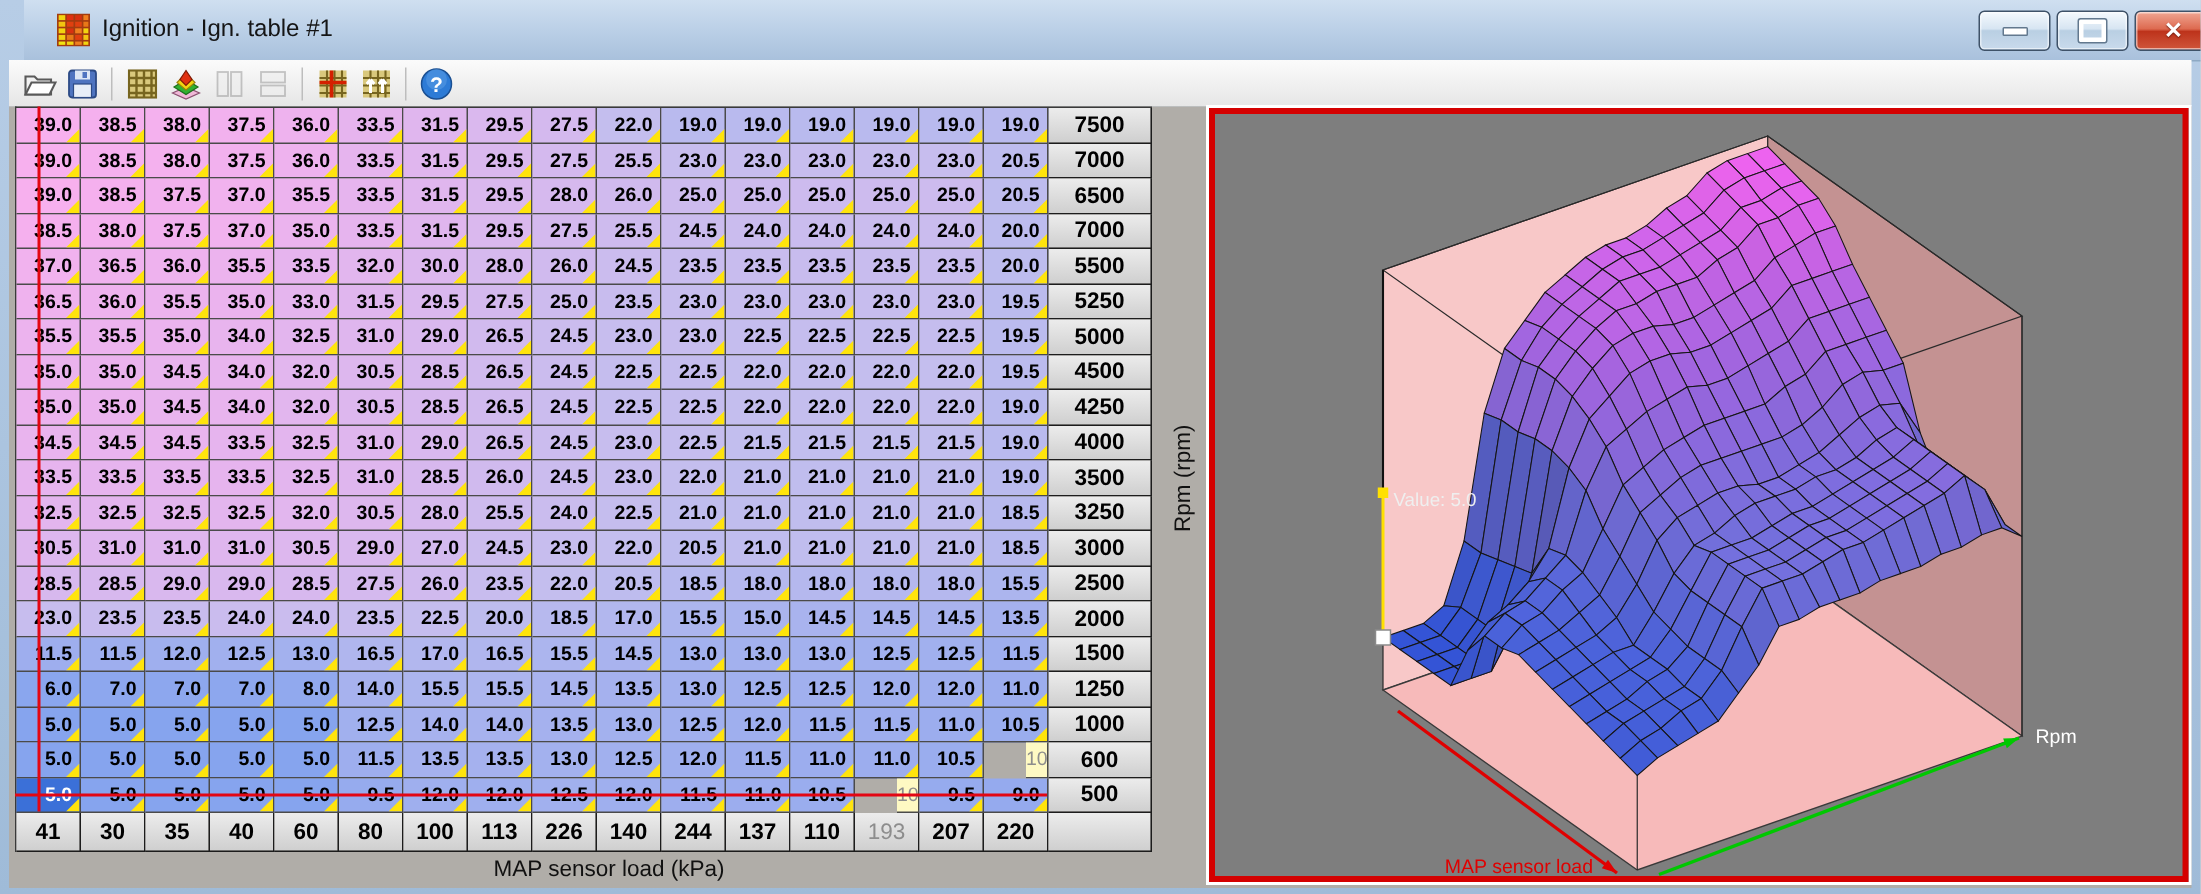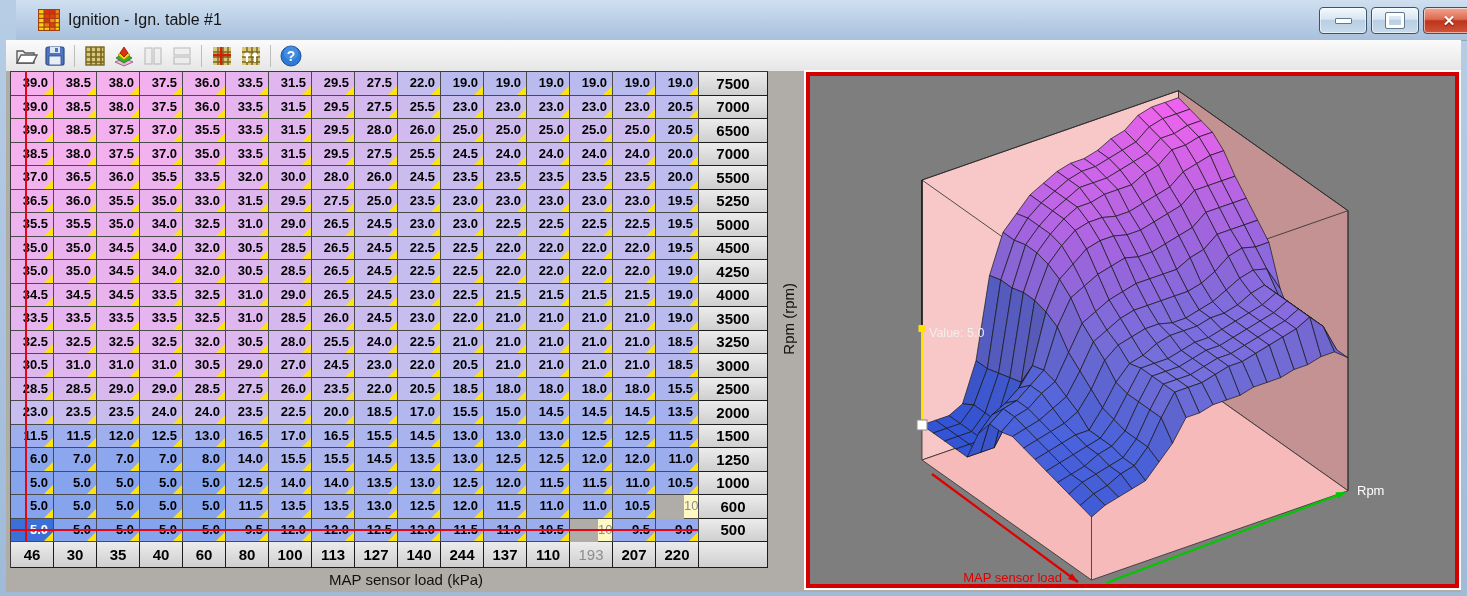--- a/index.html
+++ b/index.html
@@ -510,29 +510,29 @@
     <div class="cell" style="background: rgb(159, 175, 238);">12.0</div>
     <div class="cell" style="background: rgb(161, 176, 238);">12.5</div>
     <div class="cell" style="background: rgb(159, 175, 238);">12.0</div>
     <div class="cell" style="background: rgb(158, 174, 238);">11.5</div>
     <div class="cell" style="background: rgb(156, 173, 238);">11.0</div>
     <div class="cell" style="background: rgb(154, 173, 238);">10.5</div>
     <div class="cell gray">10.0</div>
     <div class="cell" style="background: rgb(150, 171, 238);">9.5</div>
     <div class="cell" style="background: rgb(149, 170, 238);">9.0</div>
     <div class="hdr">500</div>
-    <div class="hdr">46</div>
+    <div class="hdr">41</div>
     <div class="hdr">30</div>
     <div class="hdr">35</div>
     <div class="hdr">40</div>
     <div class="hdr">60</div>
     <div class="hdr">80</div>
     <div class="hdr">100</div>
     <div class="hdr">113</div>
-    <div class="hdr">127</div>
+    <div class="hdr">226</div>
     <div class="hdr">140</div>
     <div class="hdr">244</div>
     <div class="hdr">137</div>
     <div class="hdr">110</div>
     <div class="hdr grayh">193</div>
     <div class="hdr">207</div>
     <div class="hdr">220</div>
     <div class="hdr"></div>
   </div>
 <div id="cross-v"></div>

